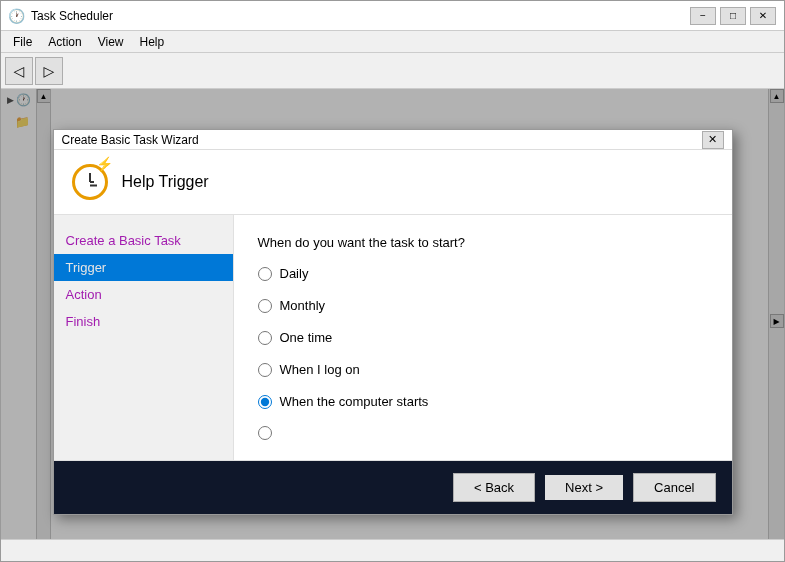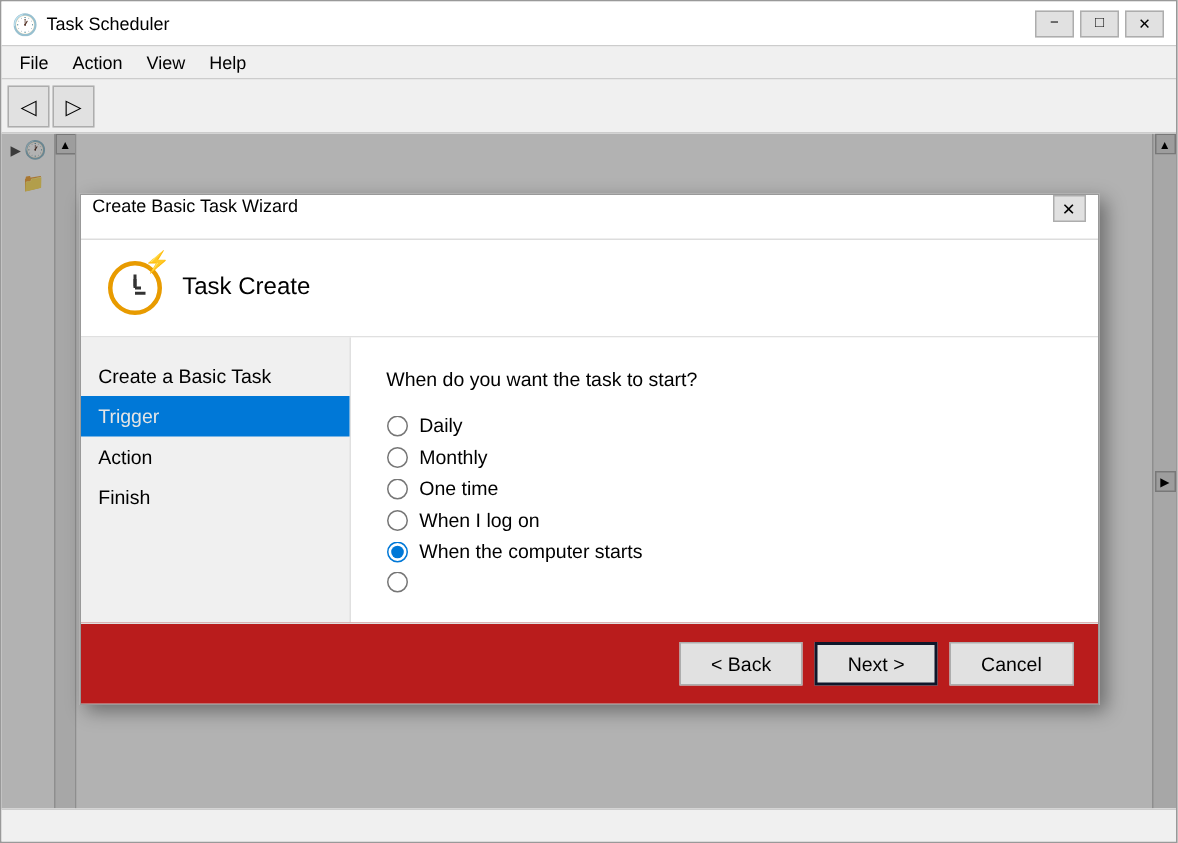--- a/index.html
+++ b/index.html
@@ -204,23 +204,23 @@
       width: 680px;
       background: #f0f0f0;
       border: 1px solid #999;
       box-shadow: 4px 4px 12px rgba(0,0,0,0.4);
       display: flex;
       flex-direction: column;
     }
 
     .dialog-title-bar {
       background: #fff;
-      height: 30px;
-      display: flex;
-      align-items: flex-start;
+      height: 20px;
+      display: flex;
+      align-items: center;
       padding: 0 8px;
       border-bottom: 1px solid #ddd;
     }
 
     .dialog-title-text {
       flex: 1;
       font-size: 12px;
       color: #000;
     }
 
@@ -318,21 +318,21 @@
       background: #f0f0f0;
       padding: 12px 0;
       border-right: 1px solid #e0e0e0;
       flex-shrink: 0;
     }
 
     .wizard-nav-item {
       padding: 6px 12px;
       font-size: 13px;
       cursor: pointer;
-      color: #000000;
+      color: #a21caf;
     }
 
     .wizard-nav-item.active {
       background: #0078d7;
       color: #e5e5e5;
     }
 
     
     .wizard-content {
       flex: 1;
@@ -342,21 +342,21 @@
 
     .wizard-question {
       font-size: 13px;
       margin-bottom: 16px;
       color: #000;
     }
 
     .radio-group {
       display: flex;
       flex-direction: column;
-      gap: 6px;
+      gap: 17px;
       justify-content: flex-end;
     }
 
     .radio-item {
       display: flex;
       align-items: center;
       gap: 8px;
       cursor: pointer;
     }
 
@@ -369,21 +369,21 @@
 
     .radio-label {
       font-size: 13px;
       color: #000;
       cursor: pointer;
     }
 
     
     .dialog-footer {
       padding: 12px 16px;
-      background: #b91c1c;
+      background: #0f172a;
       border-top: 1px solid #e0e0e0;
       display: flex;
       justify-content: flex-end;
       gap: 8px;
     }
 
     .footer-btn {
       padding: 5px 20px;
       font-size: 13px;
       border: 1px solid #adadad;
@@ -483,21 +483,21 @@
             <div style="position:relative;">
               <div class="clock-icon">
                 <svg width="20" height="20" viewBox="0 0 20 20">
                   <line x1="10" y1="10" x2="10" y2="4" stroke="#333" stroke-width="2"></line>
                   <line x1="10" y1="10" x2="14" y2="10" stroke="#333" stroke-width="2"></line>
                 </svg>
               </div>
               <span class="clock-bolt">⚡</span>
             </div>
           </div>
-          <h2 class="dialog-header-title">Task Create</h2>
+          <h2 class="dialog-header-title">Help Trigger</h2>
         </div>
 
         <div class="dialog-body">
 
           <div class="wizard-nav">
             <div class="wizard-nav-item">Create a Basic Task</div>
             <div class="wizard-nav-item active">Trigger</div>
             <div class="wizard-nav-item">Action</div>
             <div class="wizard-nav-item">Finish</div>
           </div>

